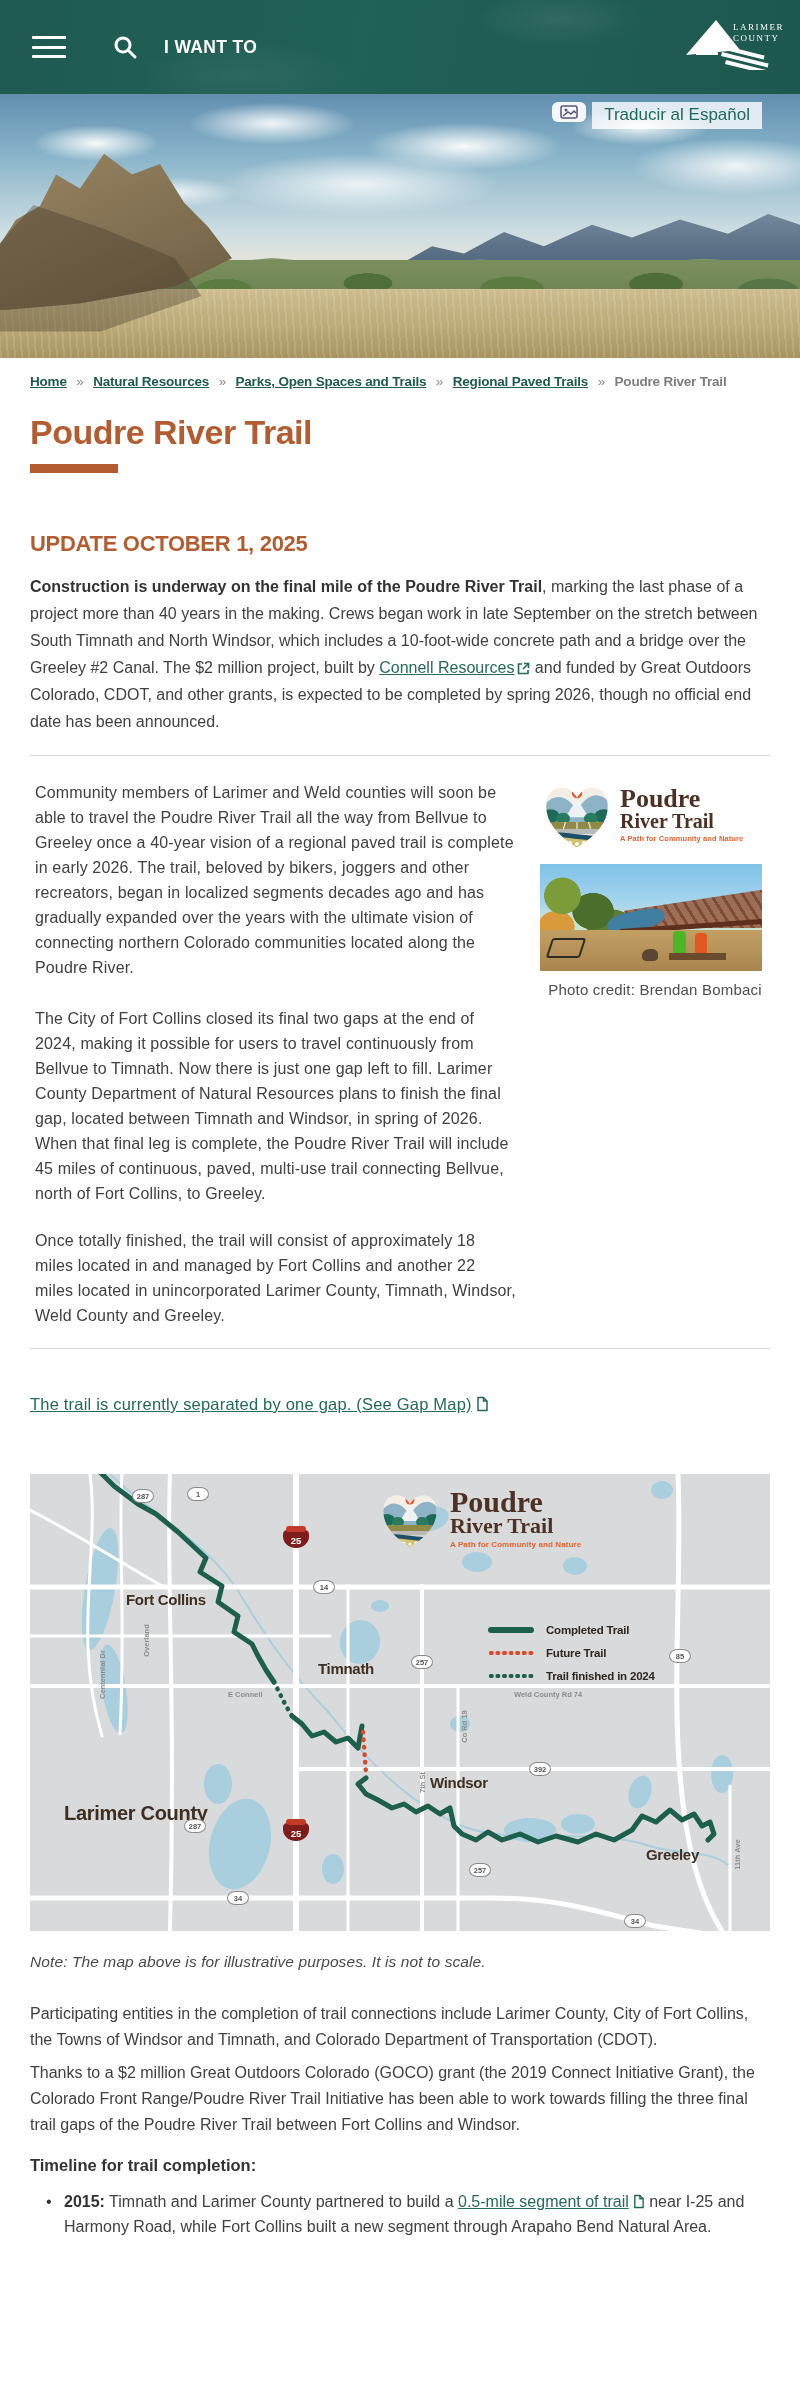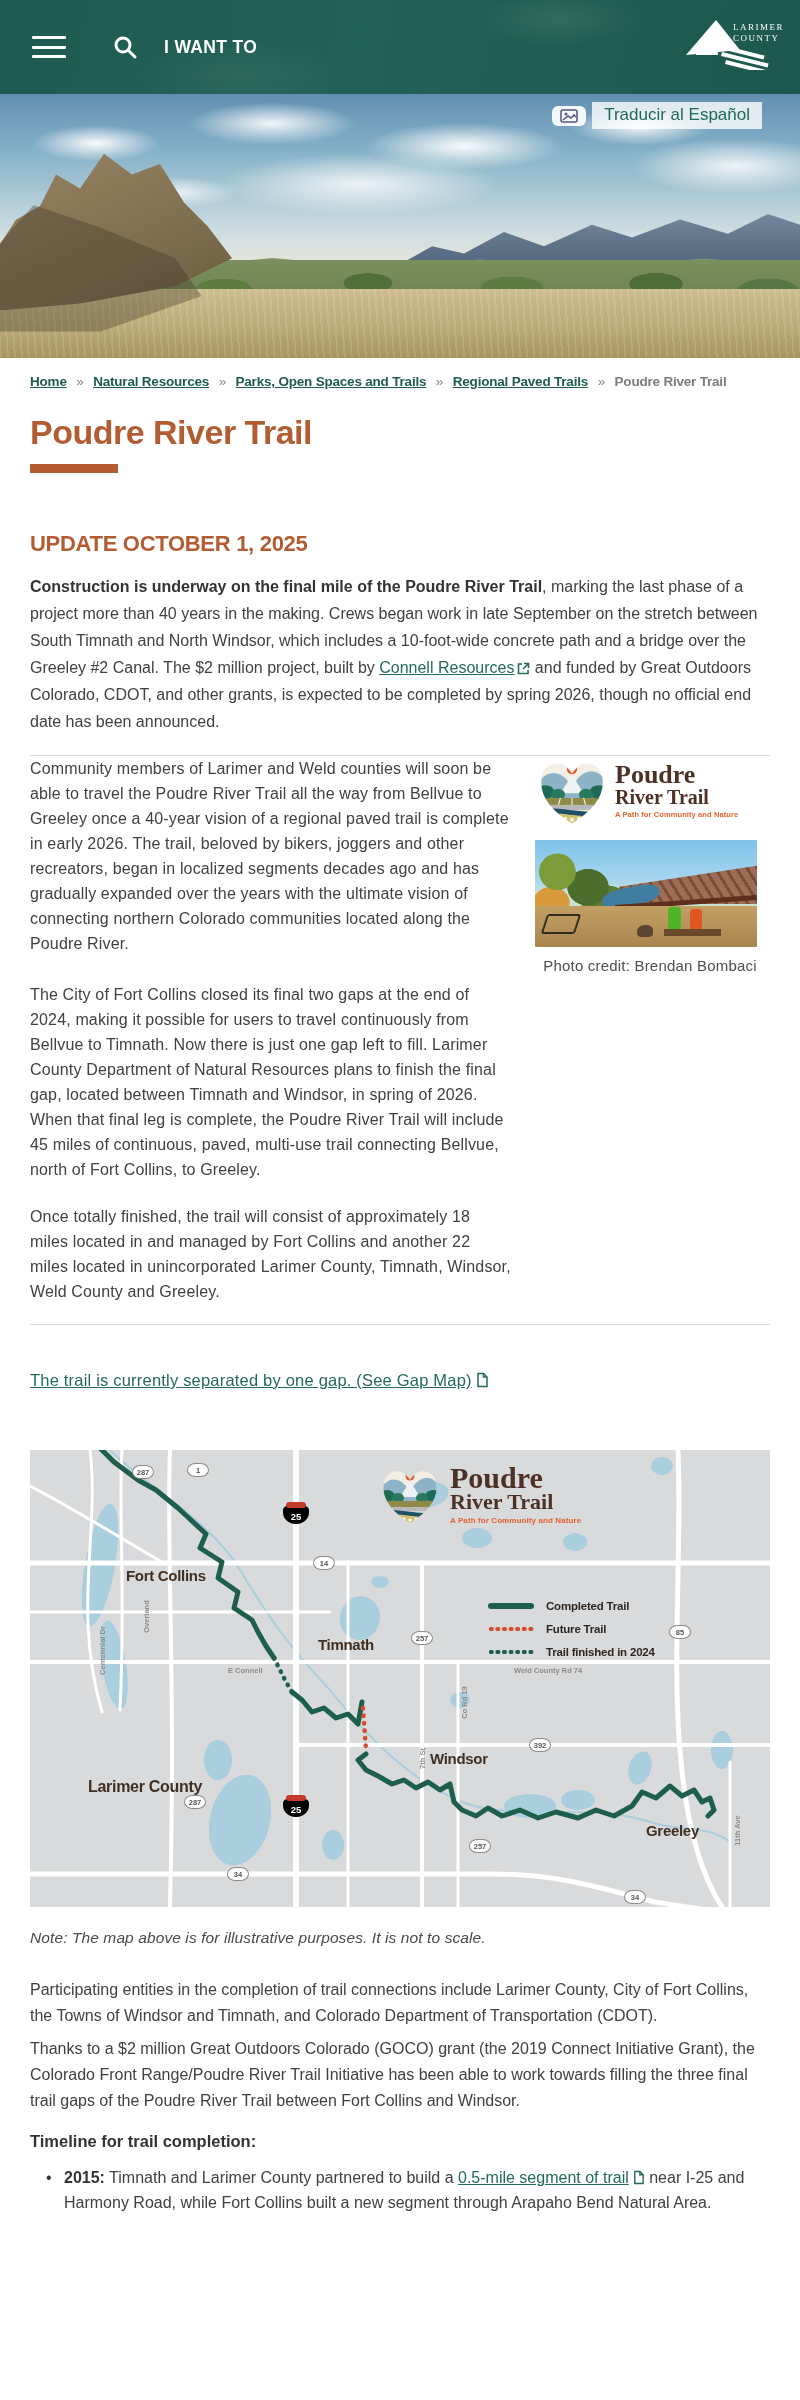--- a/index.html
+++ b/index.html
@@ -52,37 +52,37 @@
       linear-gradient(180deg,#7b8f5e,#6a8050); }
   .hero .grass{ position:absolute; left:0; right:0; top:74%; height:26%;
     background:repeating-linear-gradient(86deg, rgba(255,255,255,.12) 0 2px, transparent 2px 7px),
       linear-gradient(180deg,#cdbd8f,#bba977 55%,#a7945f); }
   .hero .rocks{ position:absolute; left:0; top:16%; width:50%; height:66%;
     background:linear-gradient(155deg,#9a8765,#7b6a4d 55%,#55472f);
     clip-path:polygon(0 62%,4% 48%,10% 40%,14% 22%,20% 30%,26% 10%,33% 22%,40% 16%,46% 38%,52% 52%,58% 70%,44% 86%,20% 96%,0 100%); }
   .hero .rock-shadow{ position:absolute; left:0; top:42%; width:42%; height:48%;
     background:#3f3424; opacity:.35;
     clip-path:polygon(10% 0,30% 18%,52% 42%,60% 72%,30% 100%,0 100%,0 30%); }
-  .translate{ position:absolute; top:8px; right:38px; display:flex; align-items:center; cursor:pointer;}
+  .translate{ position:absolute; top:8px; right:38px; display:flex; align-items:flex-start; cursor:pointer;}
   .translate .t-icon{ background:rgba(255,255,255,.92); border-radius:6px; padding:3px 8px; margin-right:6px; display:flex; align-items:center;}
   .translate .t-label{ background:rgba(255,255,255,.8); color:#1e6a5a; font-size:17px; padding:3px 12px 4px; }
   
   .content{ padding:0 30px; }
   .breadcrumb{ margin-top:16px; font-size:13.5px; font-weight:700; color:#8a8a8a; letter-spacing:-.2px;}
   .breadcrumb a{ color:#1e5b4e; text-decoration:underline; cursor:pointer; margin-right:6px;}
   .breadcrumb .sep{ margin-right:6px; font-weight:400;}
   .breadcrumb .current{ color:#7c7c7c; }
   h1.page-title{ margin-top:24px; font-size:34px; font-weight:700; color:#b35c32; letter-spacing:-.5px;}
   .title-bar{ margin-top:12px; width:88px; height:9px; background:#b35c32;}
   h2.update{ margin-top:58px; font-size:22px; font-weight:700; color:#b35c32; letter-spacing:-.3px;}
   p.intro{ margin-top:16px; font-size:16px; line-height:27px; color:#414042;}
   p.intro strong{ color:#333; }
   a.inline-link{ color:#23695c; text-decoration:underline; cursor:pointer;}
   .divider{ border:none; border-top:1px solid #d8d8d8; margin-top:20px;}
-  .two-col{ display:flex; gap:23px;}
+  .two-col{ display:flex; margin-top:24px; gap:23px;justify-content:flex-end;}
   .col-left{ width:482px; }
   .col-left p{ font-size:16px; line-height:25px; letter-spacing:.15px; color:#414042;}
   .col-left p + p{ margin-top:26px;}
   .col-left p.last{ margin-top:22px;}
   .col-right{ width:230px; }
   
   .prt-logo{ display:flex; align-items:center; }
   .prt-text .l1{ font-family:"Liberation Serif",serif; font-weight:700; color:#4d3124; font-size:26px; line-height:24px;}
   .prt-text .l2{ font-family:"Liberation Serif",serif; font-weight:700; color:#4d3124; font-size:20px; line-height:20px;}
   .prt-text .tag{ color:#e8602c; font-size:7.5px; font-weight:700; margin-top:3px; letter-spacing:.1px;}
@@ -110,21 +110,21 @@
   
   .gap-row{ margin-top:46px; font-size:16.5px; letter-spacing:.2px;}
   
   .map{ position:relative; margin-top:60px; width:740px; height:457px; background:#d9dadb; overflow:hidden;}
   .map svg.base{ position:absolute; inset:0;}
   .m-city{ position:absolute; font-weight:700; color:#3f2e22; letter-spacing:-.3px; white-space:nowrap;}
   .m-road{ position:absolute; font-size:7.5px; font-weight:700; color:#8b8b8b; white-space:nowrap;}
   .m-road.vert{ transform:rotate(-90deg); transform-origin:center;}
   .shield{ position:absolute; width:22px; height:14px; background:#fff; border:1.2px solid #8a8a8a; border-radius:45%/60%;
     font-size:7.5px; font-weight:700; color:#555; display:flex; align-items:center; justify-content:center;}
-  .shield-i{ position:absolute; width:26px; height:19px; background:#000000; border-radius:30% 30% 48% 48%/26% 26% 62% 62%;
+  .shield-i{ position:absolute; width:26px; height:19px; background:#7f1d1d; border-radius:30% 30% 48% 48%/26% 26% 62% 62%;
     color:#fff; font-size:9.5px; font-weight:700; display:flex; align-items:flex-end; justify-content:center; padding-bottom:2px;}
   .shield-i::before{ content:""; position:absolute; top:-3px; left:13%; width:74%; height:6px; background:#c43a28; border-radius:3px;}
   .legend{ position:absolute; left:458px; top:144px;}
   .legend .row{ display:flex; align-items:center; height:23px;}
   .legend .sw{ width:46px; margin-right:12px; }
   .legend .solid{ height:6px; border-radius:3px; background:#1d5f4c;}
   .legend .dots-red{ height:6px; background:radial-gradient(circle 2.4px, #d84b2a 2.3px, transparent 2.5px) left center/6.6px 6px repeat-x;}
   .legend .dots-green{ height:6px; background:radial-gradient(circle 2.4px, #1d5f4c 2.3px, transparent 2.5px) left center/6.6px 6px repeat-x;}
   .legend .lbl{ font-size:11.5px; font-weight:700; color:#2e2620; letter-spacing:-.2px;}
   .map-logo{ position:absolute; left:348px; top:14px; display:flex; align-items:center;}
@@ -384,21 +384,21 @@
           <span class="lbl">Future Trail</span>
         </div>
       <div class="row">
           <span class="sw dots-green"></span>
           <span class="lbl">Trail finished in 2024</span>
         </div>
     </div>
 
     <div class="m-city" style="left:96px;top:117px;font-size:15px;">Fort Collins</div>
     <div class="m-city" style="left:288px;top:186px;font-size:15px;">Timnath</div>
-    <div class="m-city" style="left:34px;top:328px;font-size:16px;margin-left:24px;">Larimer County</div>
+    <div class="m-city" style="left:34px;top:328px;font-size:20px;">Larimer County</div>
     <div class="m-city" style="left:400px;top:300px;font-size:15px;" data_interactable="false">Windsor</div>
     <div class="m-city" style="left:616px;top:372px;font-size:15px;">Greeley</div>
 
     <div class="m-road vert" style="left:100px;top:162px;">Overland</div>
     <div class="m-road vert" style="left:48px;top:196px;">Centennial Dr</div>
     <div class="m-road" style="left:198px;top:216px;">E Connell</div>
     <div class="m-road" style="left:484px;top:216px;">Weld County Rd 74</div>
     <div class="m-road vert" style="left:418px;top:248px;">Co Rd 19</div>
     <div class="m-road vert" style="left:382px;top:304px;">7th St</div>
     <div class="m-road vert" style="left:692px;top:376px;">11th Ave</div>

